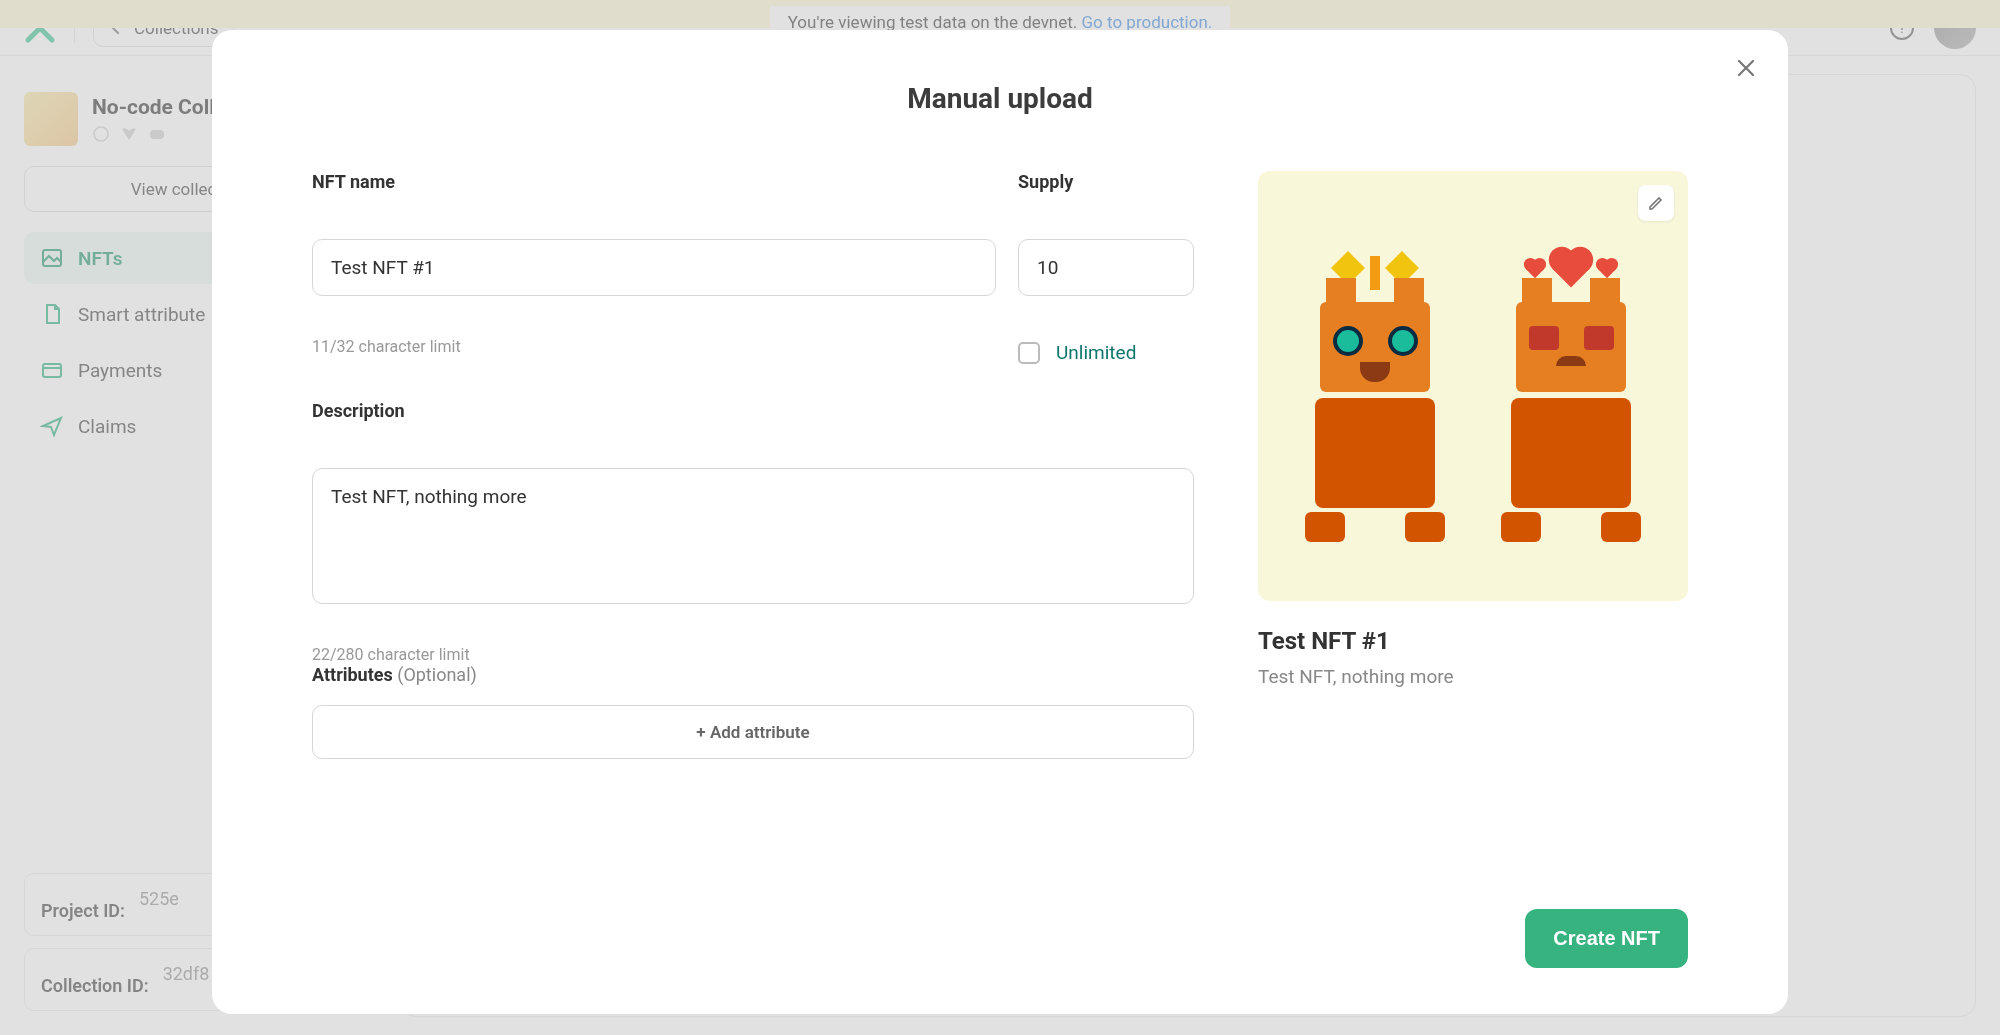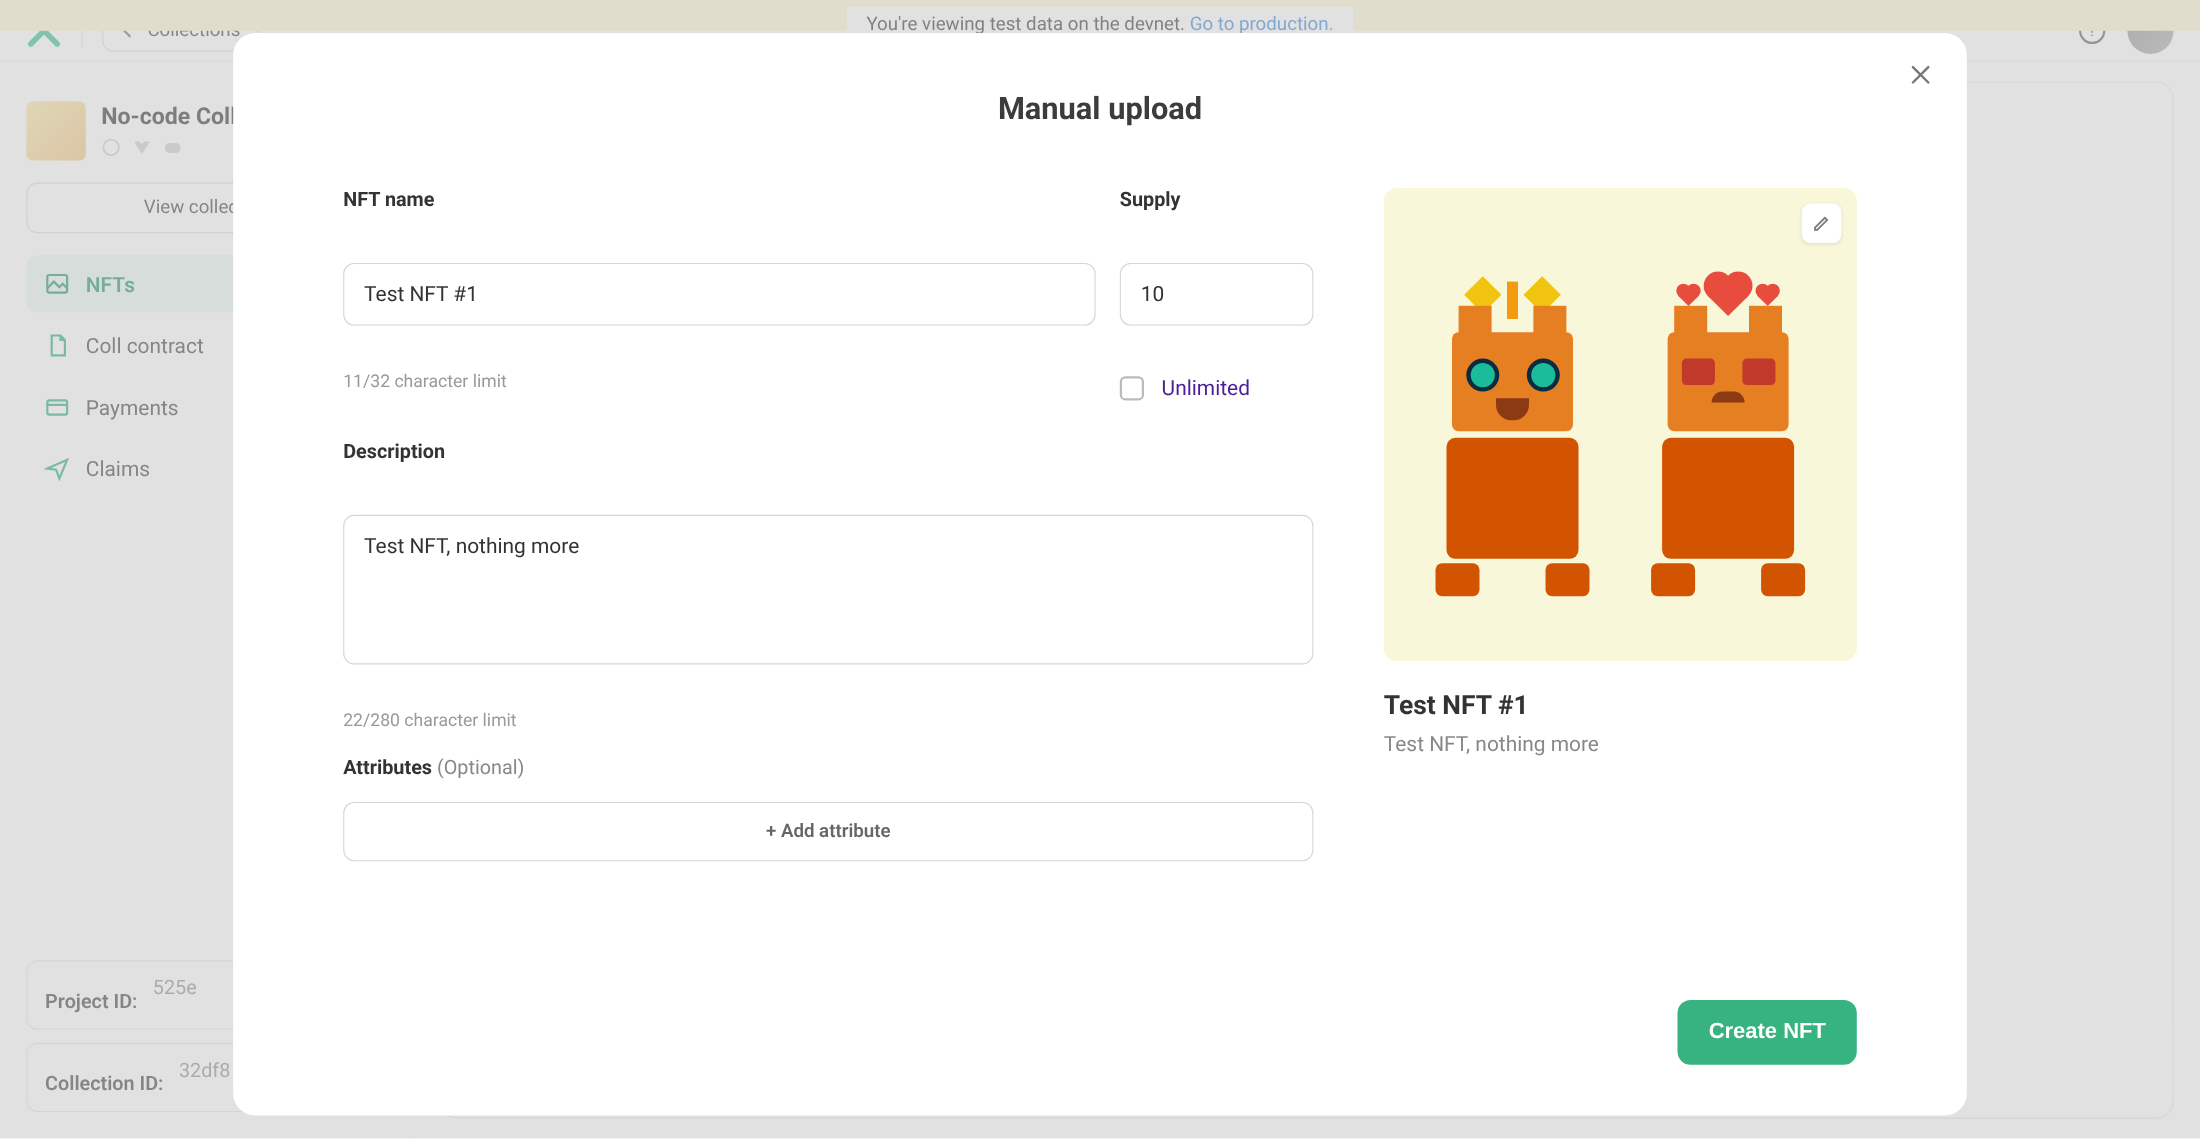--- a/index.html
+++ b/index.html
@@ -150,24 +150,24 @@
 .input, .textarea {
   border:1px solid #d6d6d6; border-radius:10px; padding:16px 18px;
   font-size:19px; color:#333; font-family:inherit; background:#fff;
 }
 .textarea { height:136px; resize:none; }
 .hint { font-size:16px; color:#999; margin-top:12px; }
 .checkbox-row { display:flex; align-items:center; gap:16px; margin-top:16px; }
 .checkbox {
   width:22px; height:22px; border:2px solid #bbb; border-radius:5px; background:#fff;
 }
-.checkbox-label { font-size:19px; color:#4c1d95; }
+.checkbox-label { font-size:19px; color:#0f766e; }
 
 .desc-block { margin-top:36px; }
-.attr-block { margin-top:24px; }
+.attr-block { }
 .attr-label { font-size:18px; color:#333; }
 .attr-label .opt { color:#888; font-weight:400; }
 .add-attr-btn {
   margin-top:20px; border:1px solid #d6d6d6; border-radius:10px;
   padding:16px; text-align:center; font-size:17px; font-weight:600; color:#666;
 }
 
 .preview-img {
   width:430px; height:430px; border-radius:12px;
   background:#f9f7d9; position:relative; overflow:hidden;
@@ -285,21 +285,21 @@
         </span>
       <span>NFTs</span>
     </div>
     <div class="nav-item">
       <span class="nav-icon">
           <svg viewBox="0 0 24 24" fill="none" stroke-width="2">
             <path d="M7 3 H15 L19 7 V21 H7 Z"></path>
             <path d="M15 3 V7 H19"></path>
           </svg>
         </span>
-      <span>Coll contract</span>
+      <span>Smart attribute</span>
     </div>
     <div class="nav-item">
       <span class="nav-icon">
           <svg viewBox="0 0 24 24" fill="none" stroke-width="2">
             <rect x="3" y="6" width="18" height="13" rx="2"></rect>
             <line x1="3" y1="10" x2="21" y2="10"></line>
           </svg>
         </span>
       <span>Payments</span>
     </div>

